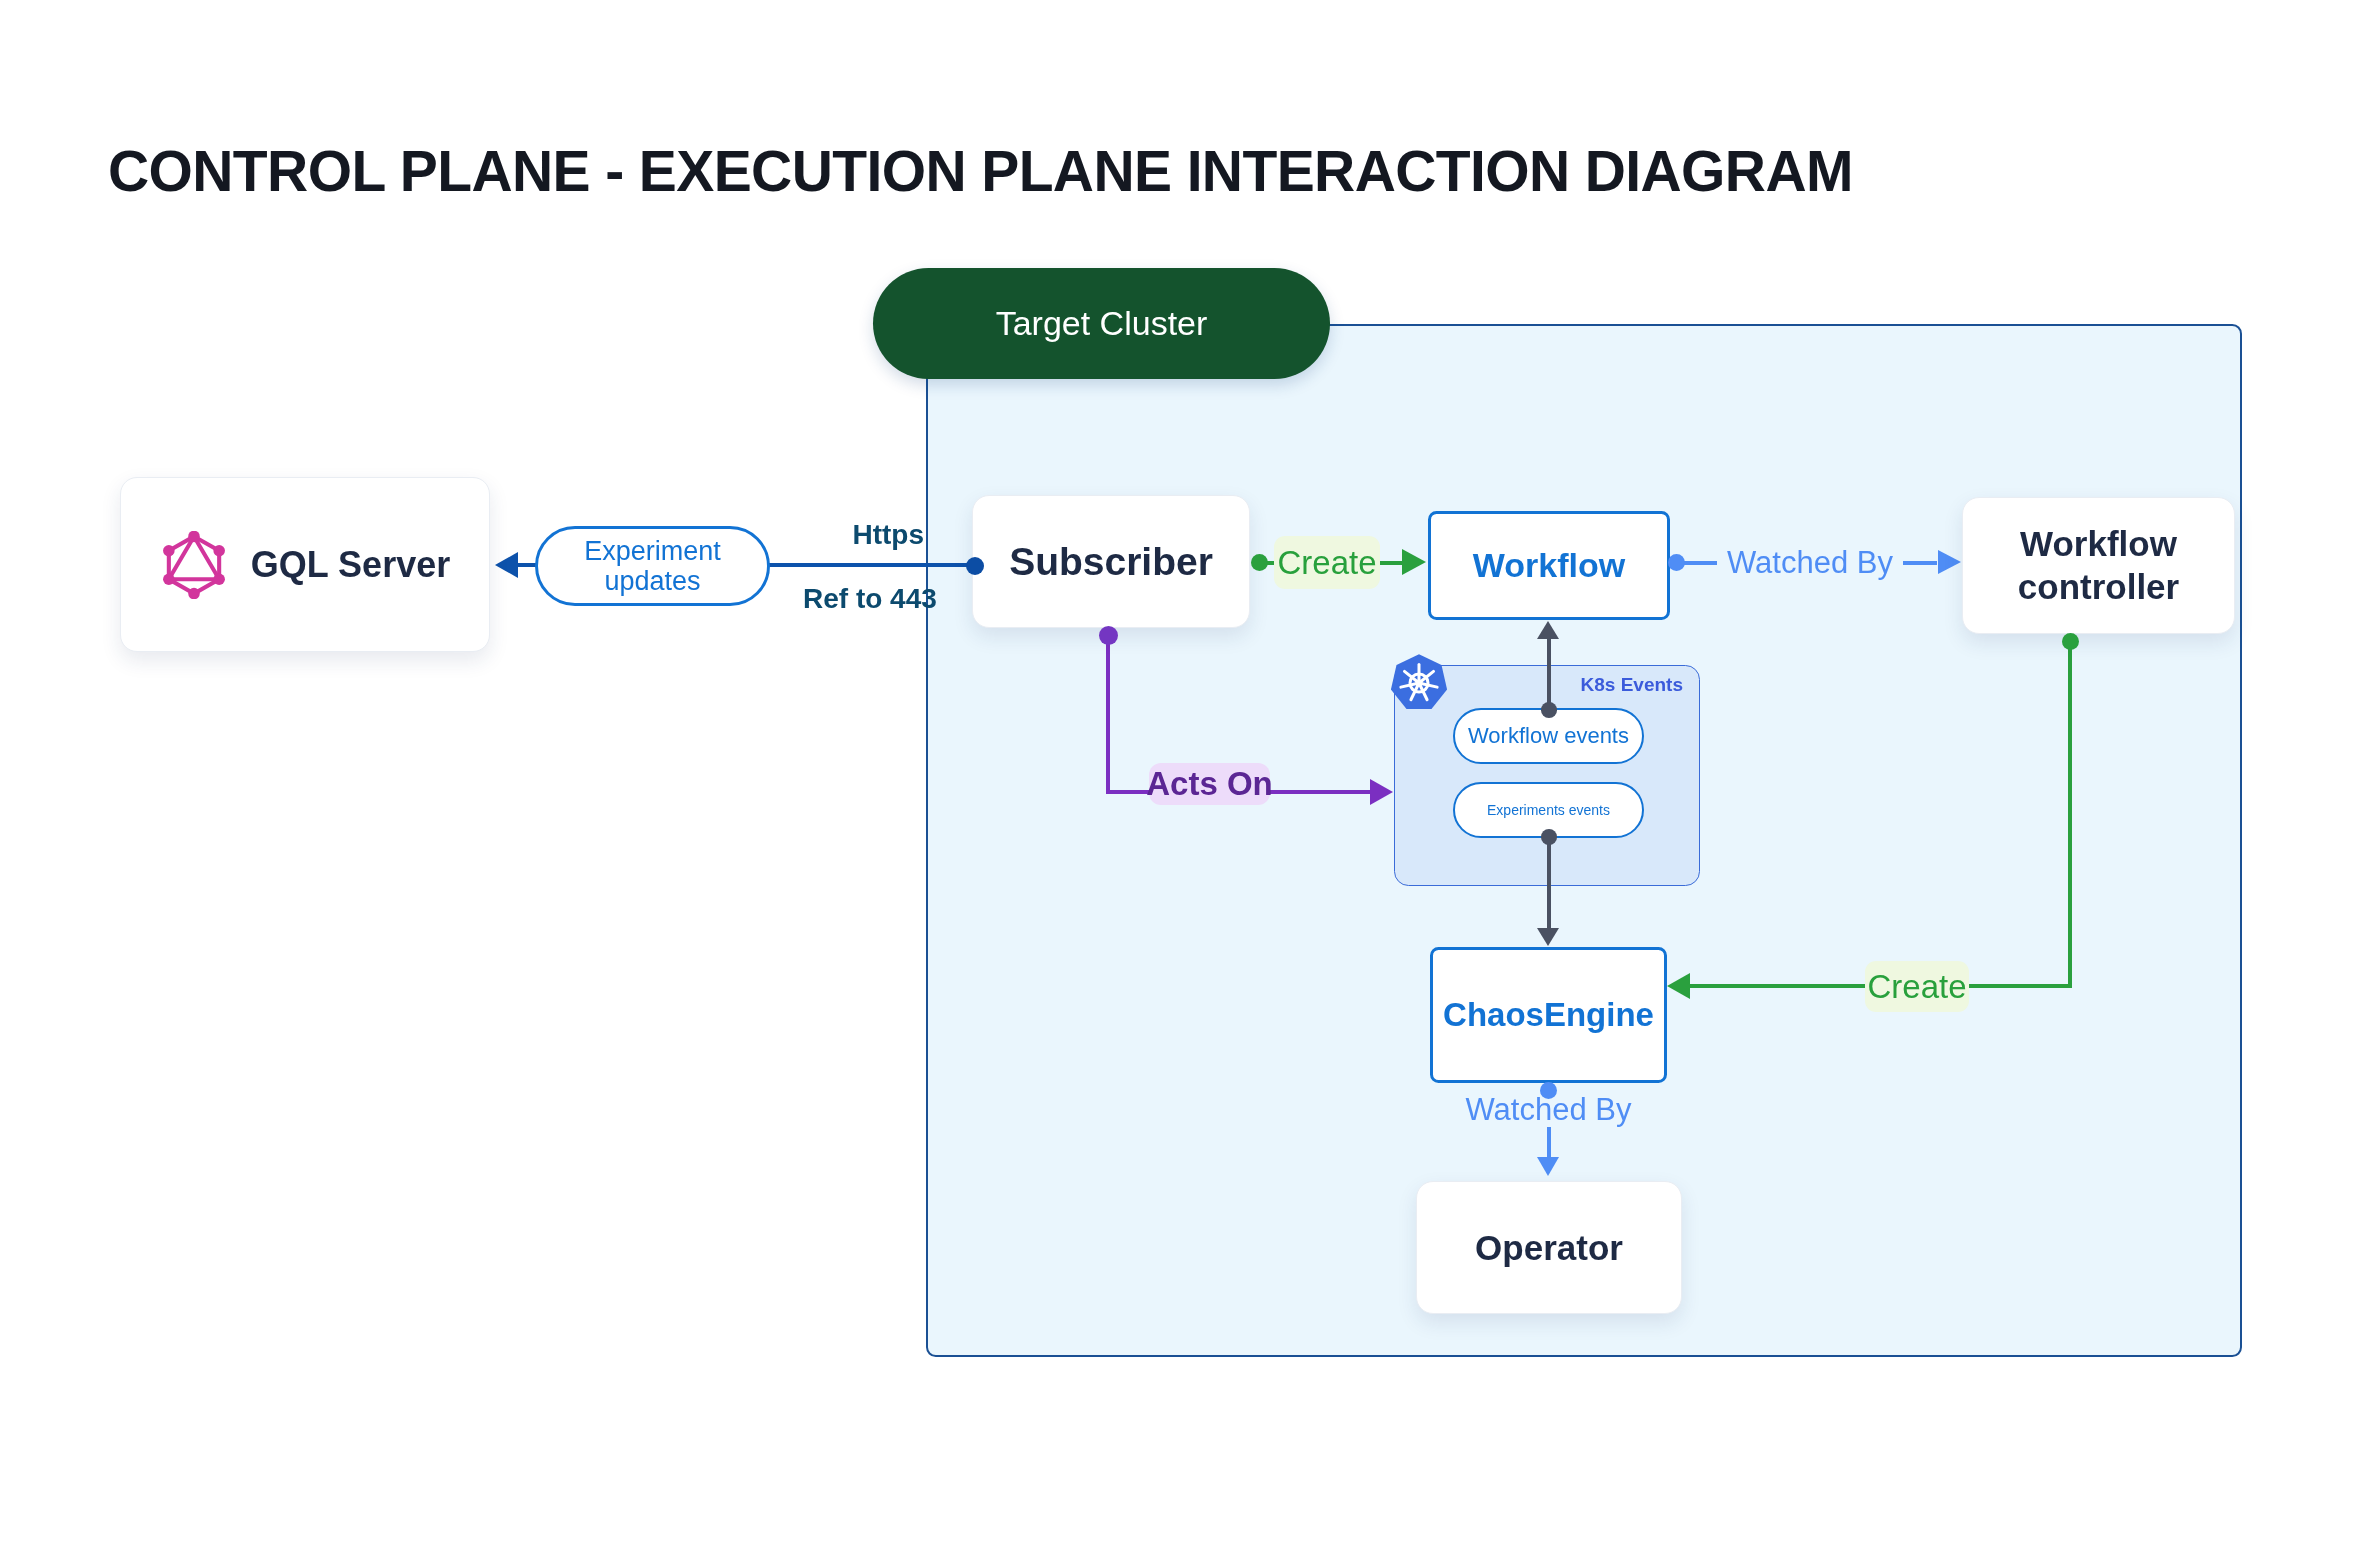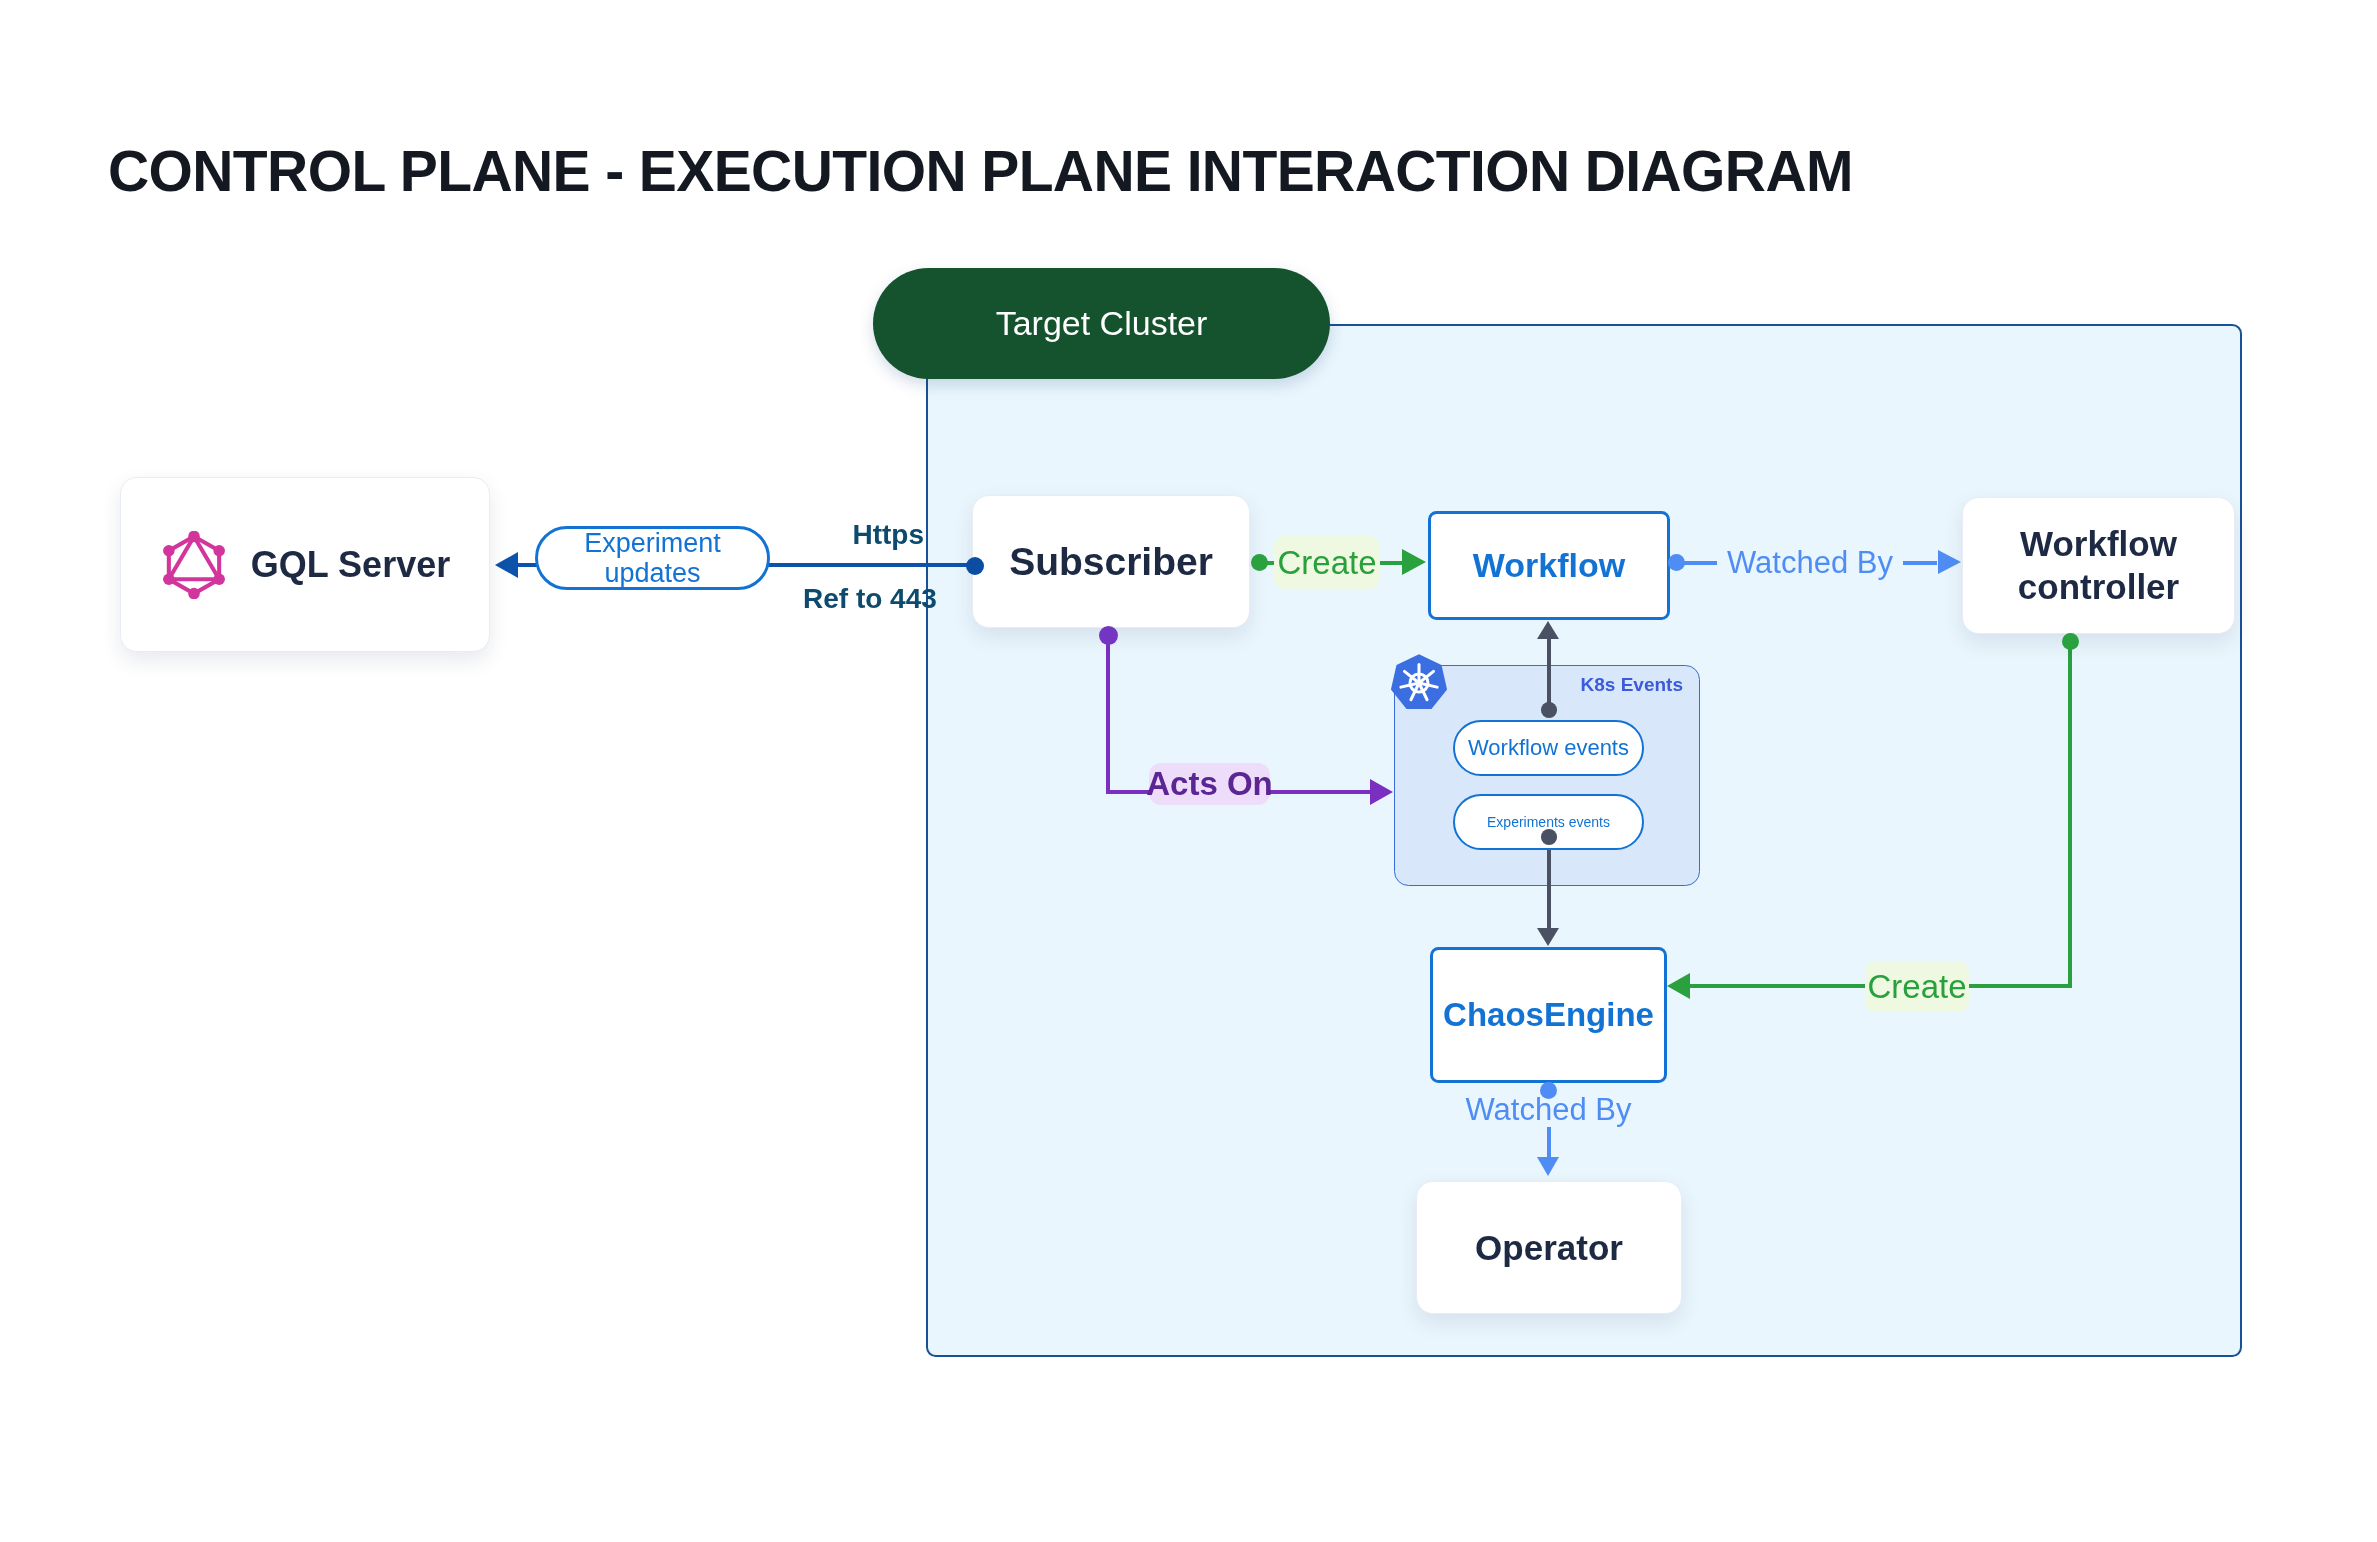--- a/index.html
+++ b/index.html
@@ -55,39 +55,39 @@
     left:1394px;top:665px;width:306px;height:221px;
     background:#D8E8FA;border:1.8px solid #3A6BD8;border-radius:14.5px;
     box-sizing:border-box;z-index:4;
   }
   .k8s-title{left:1512px;top:674px;width:171px;text-align:right;
     font-size:19px;font-weight:700;color:#3B5BDB;z-index:6;}
   .k8s-logo{left:1389px;top:653px;width:60px;height:60px;z-index:7;}
   .event-pill{
     width:191px;height:56px;background:#ffffff;border:2.4px solid #1273D4;
     border-radius:28px;display:flex;align-items:center;justify-content:center;
-    color:#1273D4;font-weight:500;box-sizing:border-box;z-index:6;margin-top:12px;
+    color:#1273D4;font-weight:500;box-sizing:border-box;z-index:6;
   }
   .pill-workflow-events{left:1453px;top:708px;font-size:22px;}
   .pill-experiments-events{left:1453px;top:782px;font-size:14px;}
   
   .line{z-index:5;}
   .dot{border-radius:50%;z-index:15;}
   .tri{width:0;height:0;z-index:5;}
   .edge-label{
     display:flex;align-items:center;justify-content:center;
     z-index:8;white-space:nowrap;
   }
   .green-label{background:#EFF8E0;border-radius:11px;color:#28A03C;font-size:33px;font-weight:500;}
   .mask-label{background:#EAF6FD;color:#4F8DF5;font-size:31px;font-weight:500;}
   .purple-label{background:#EDDCFA;border-radius:12px;color:#5B2694;font-size:33px;font-weight:600;}
   .blue-text{color:#0c4a6e;font-weight:700;font-size:28px;z-index:8;white-space:nowrap;}
   
   .exp-oval{
-    left:535px;top:526px;width:235px;height:64px;
+    left:535px;top:526px;width:235px;height:80px;
     background:#ffffff;border:3px solid #1273D4;border-radius:40px;
     display:flex;flex-direction:column;align-items:center;justify-content:center;
     color:#1273D4;font-size:27px;font-weight:500;line-height:1.13;
     box-sizing:border-box;z-index:9;
   }
 </style>
 </head>
 <body>
 
 <div id="canvas">

